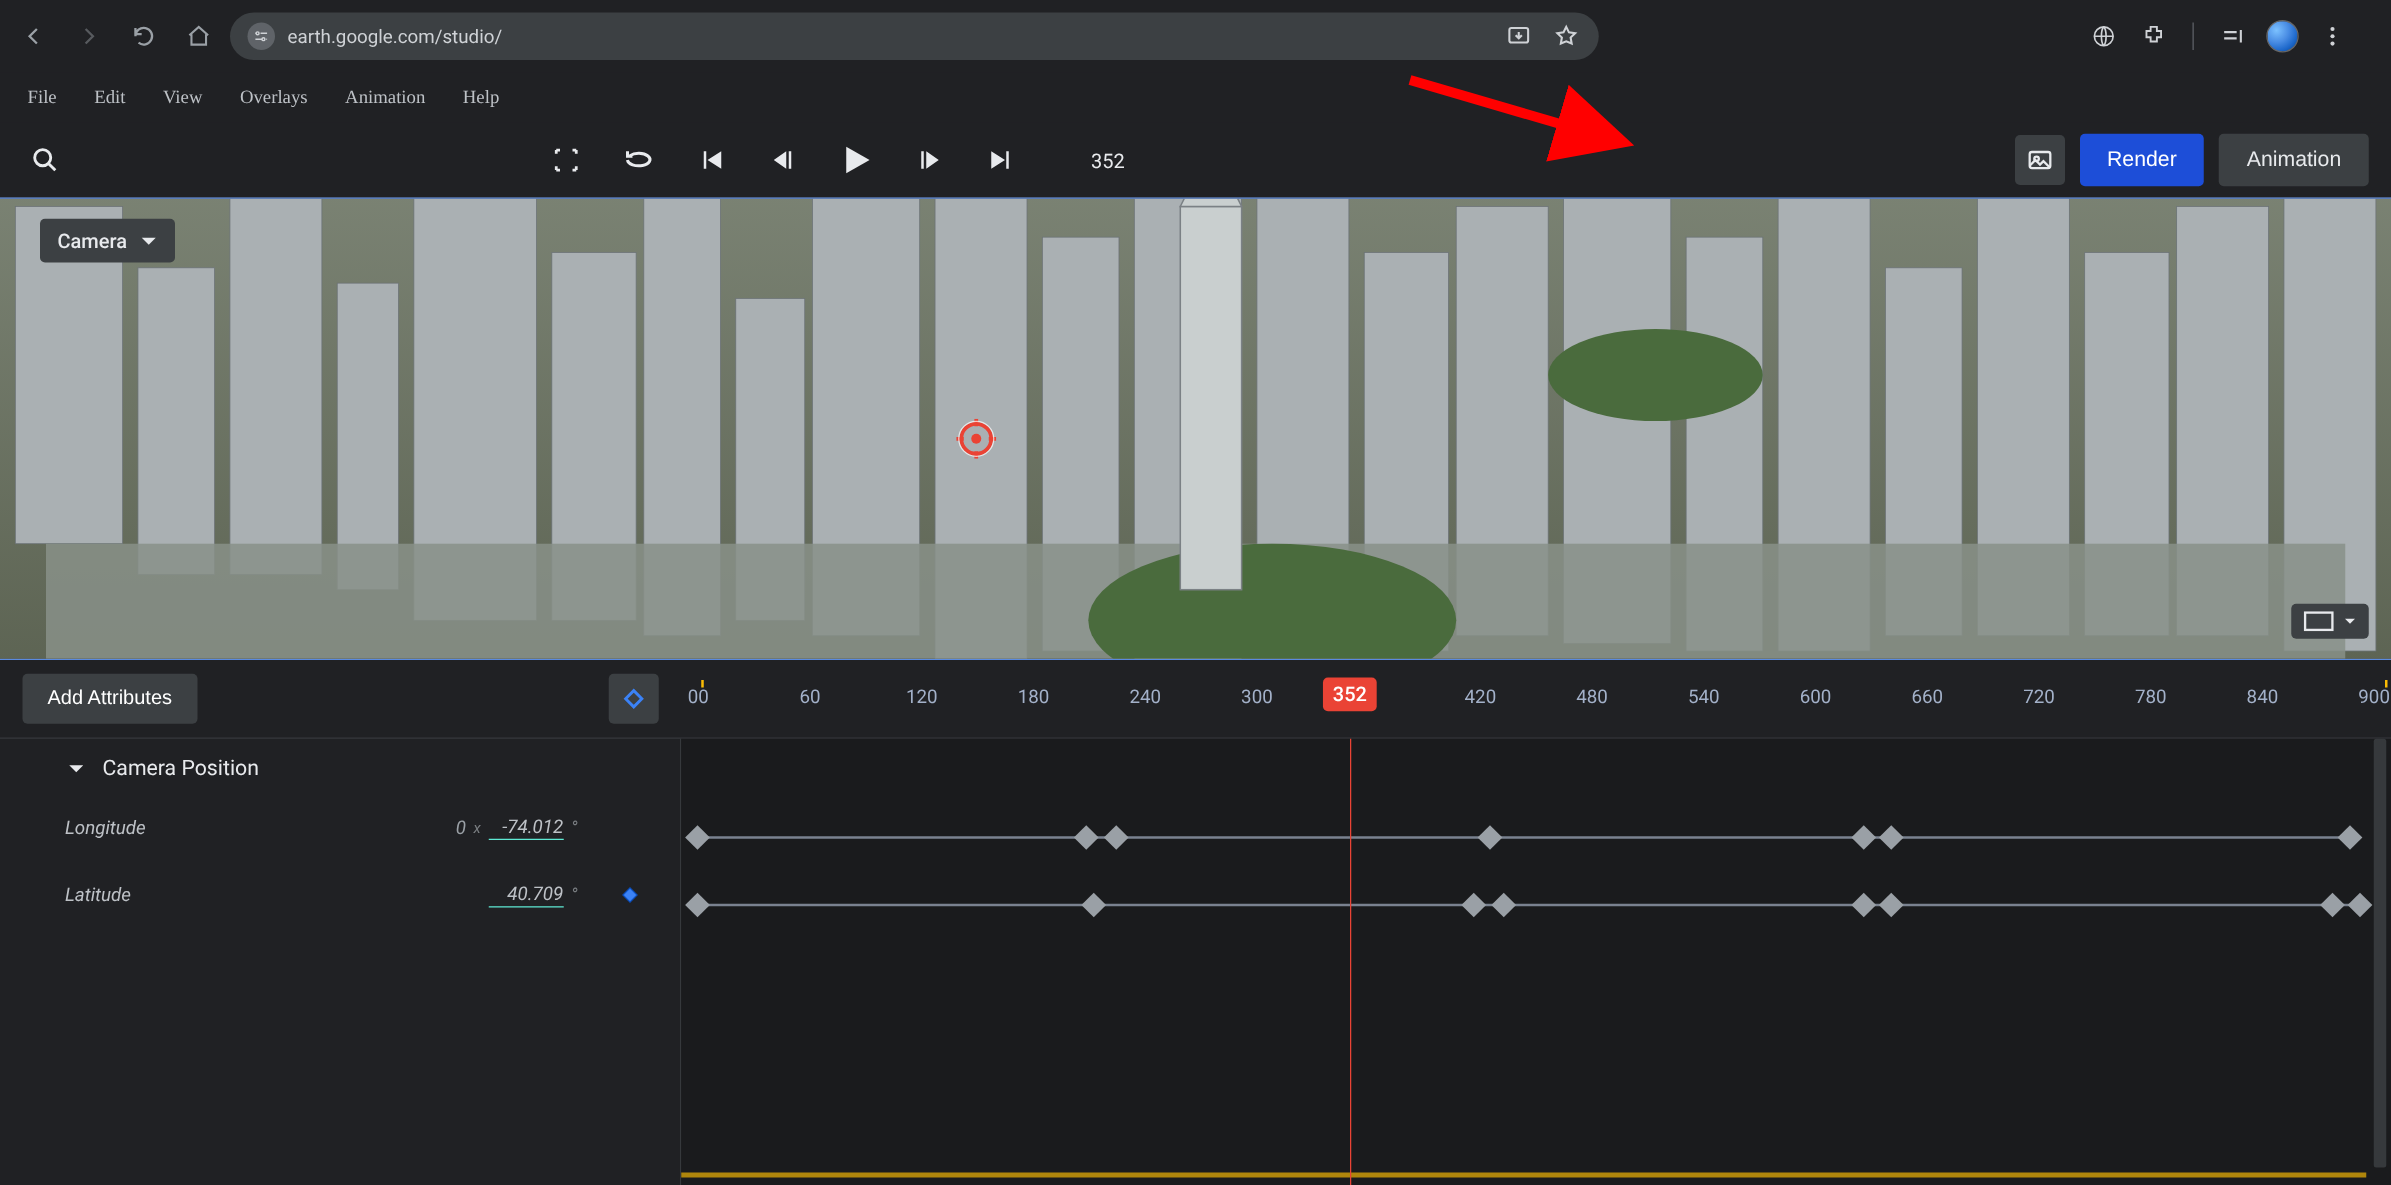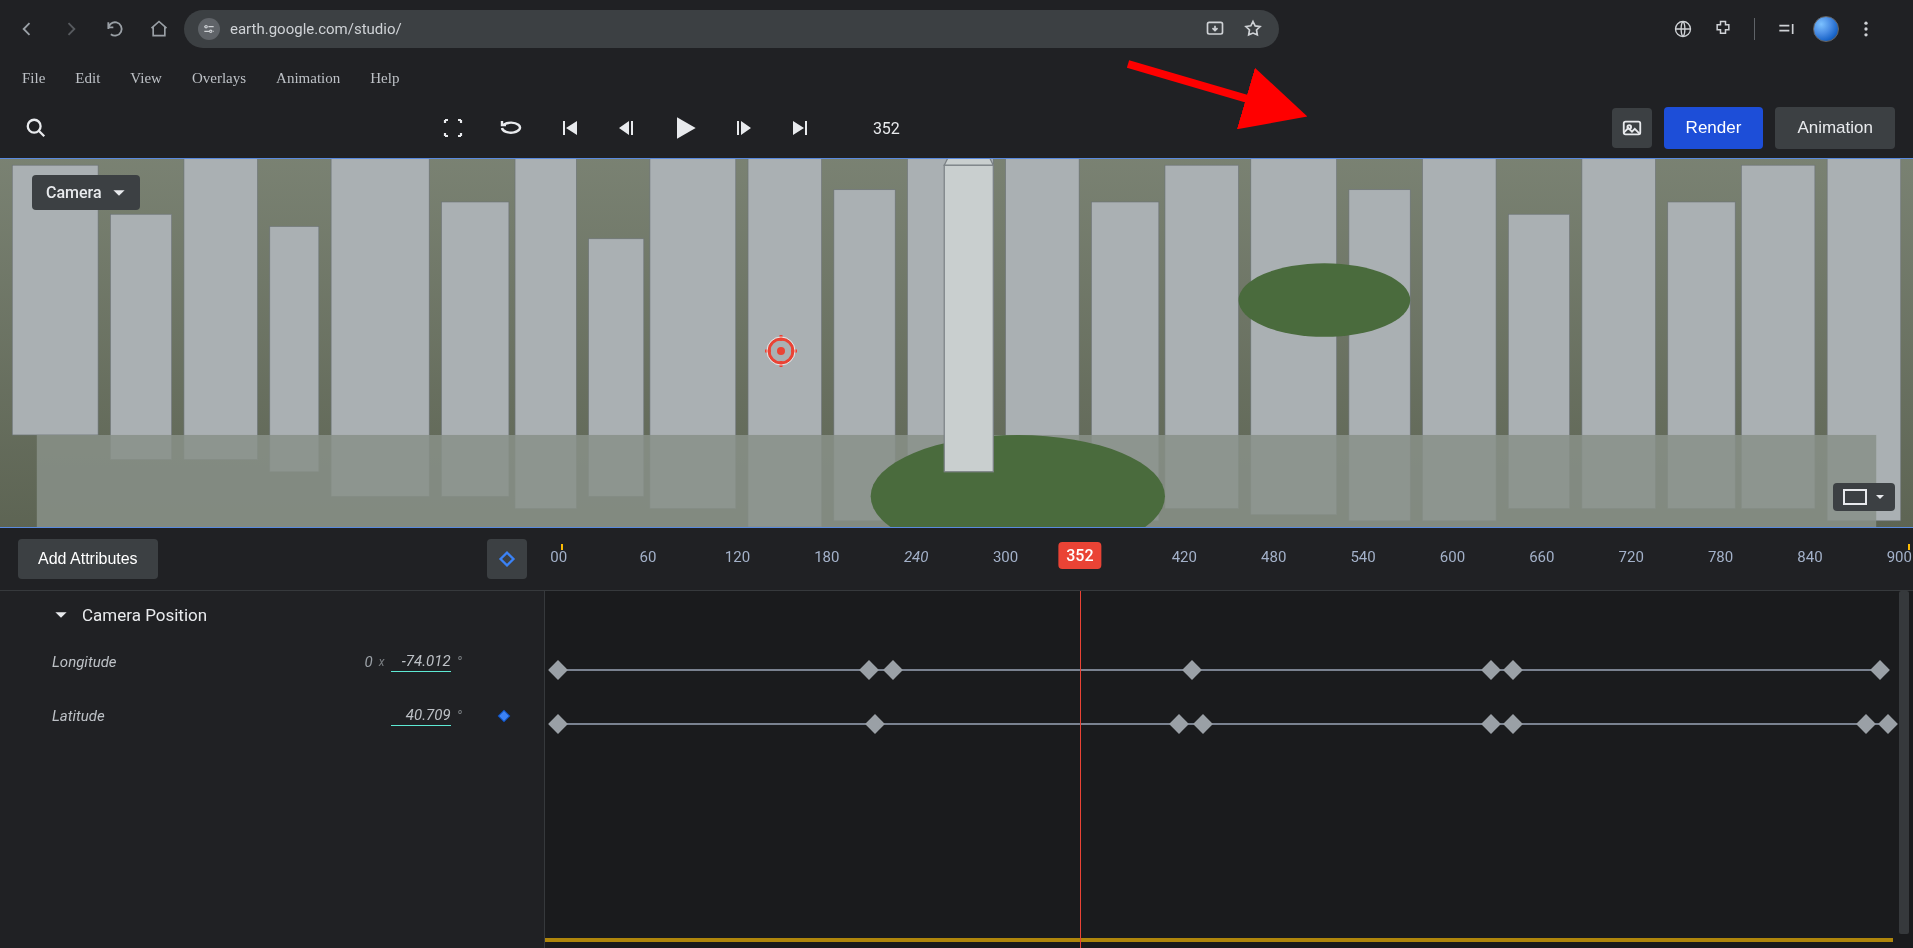--- a/index.html
+++ b/index.html
@@ -328,21 +328,21 @@
             <rect x="7" y="7" width="10" height="10" transform="rotate(45 12 12)" fill="none" stroke="#3b82f6" stroke-width="2.5"></rect>
           </svg>
       </div>
     </div>
     <div class="ruler" id="ruler">
 
     <span class="ruler-tick" style="left: 1%;">00</span>
         <span class="ruler-tick" style="left: 7.53333%;">60</span>
         <span class="ruler-tick" style="left: 14.0667%;">120</span>
         <span class="ruler-tick" style="left: 20.6%;">180</span>
-        <span class="ruler-tick" style="left: 27.1333%; font-style: italic;">240</span>
+        <span class="ruler-tick" style="left: 27.1333%;">240</span>
         <span class="ruler-tick" style="left: 33.6667%;">300</span>
         <span class="ruler-tick" style="left: 46.7333%;">420</span>
         <span class="ruler-tick" style="left: 53.2667%;">480</span>
         <span class="ruler-tick" style="left: 59.8%;">540</span>
         <span class="ruler-tick" style="left: 66.3333%;">600</span>
         <span class="ruler-tick" style="left: 72.8667%;">660</span>
         <span class="ruler-tick" style="left: 79.4%;">720</span>
         <span class="ruler-tick" style="left: 85.9333%;">780</span>
         <span class="ruler-tick" style="left: 92.4667%;">840</span>
         <span class="ruler-tick" style="left: 99%;">900</span>

